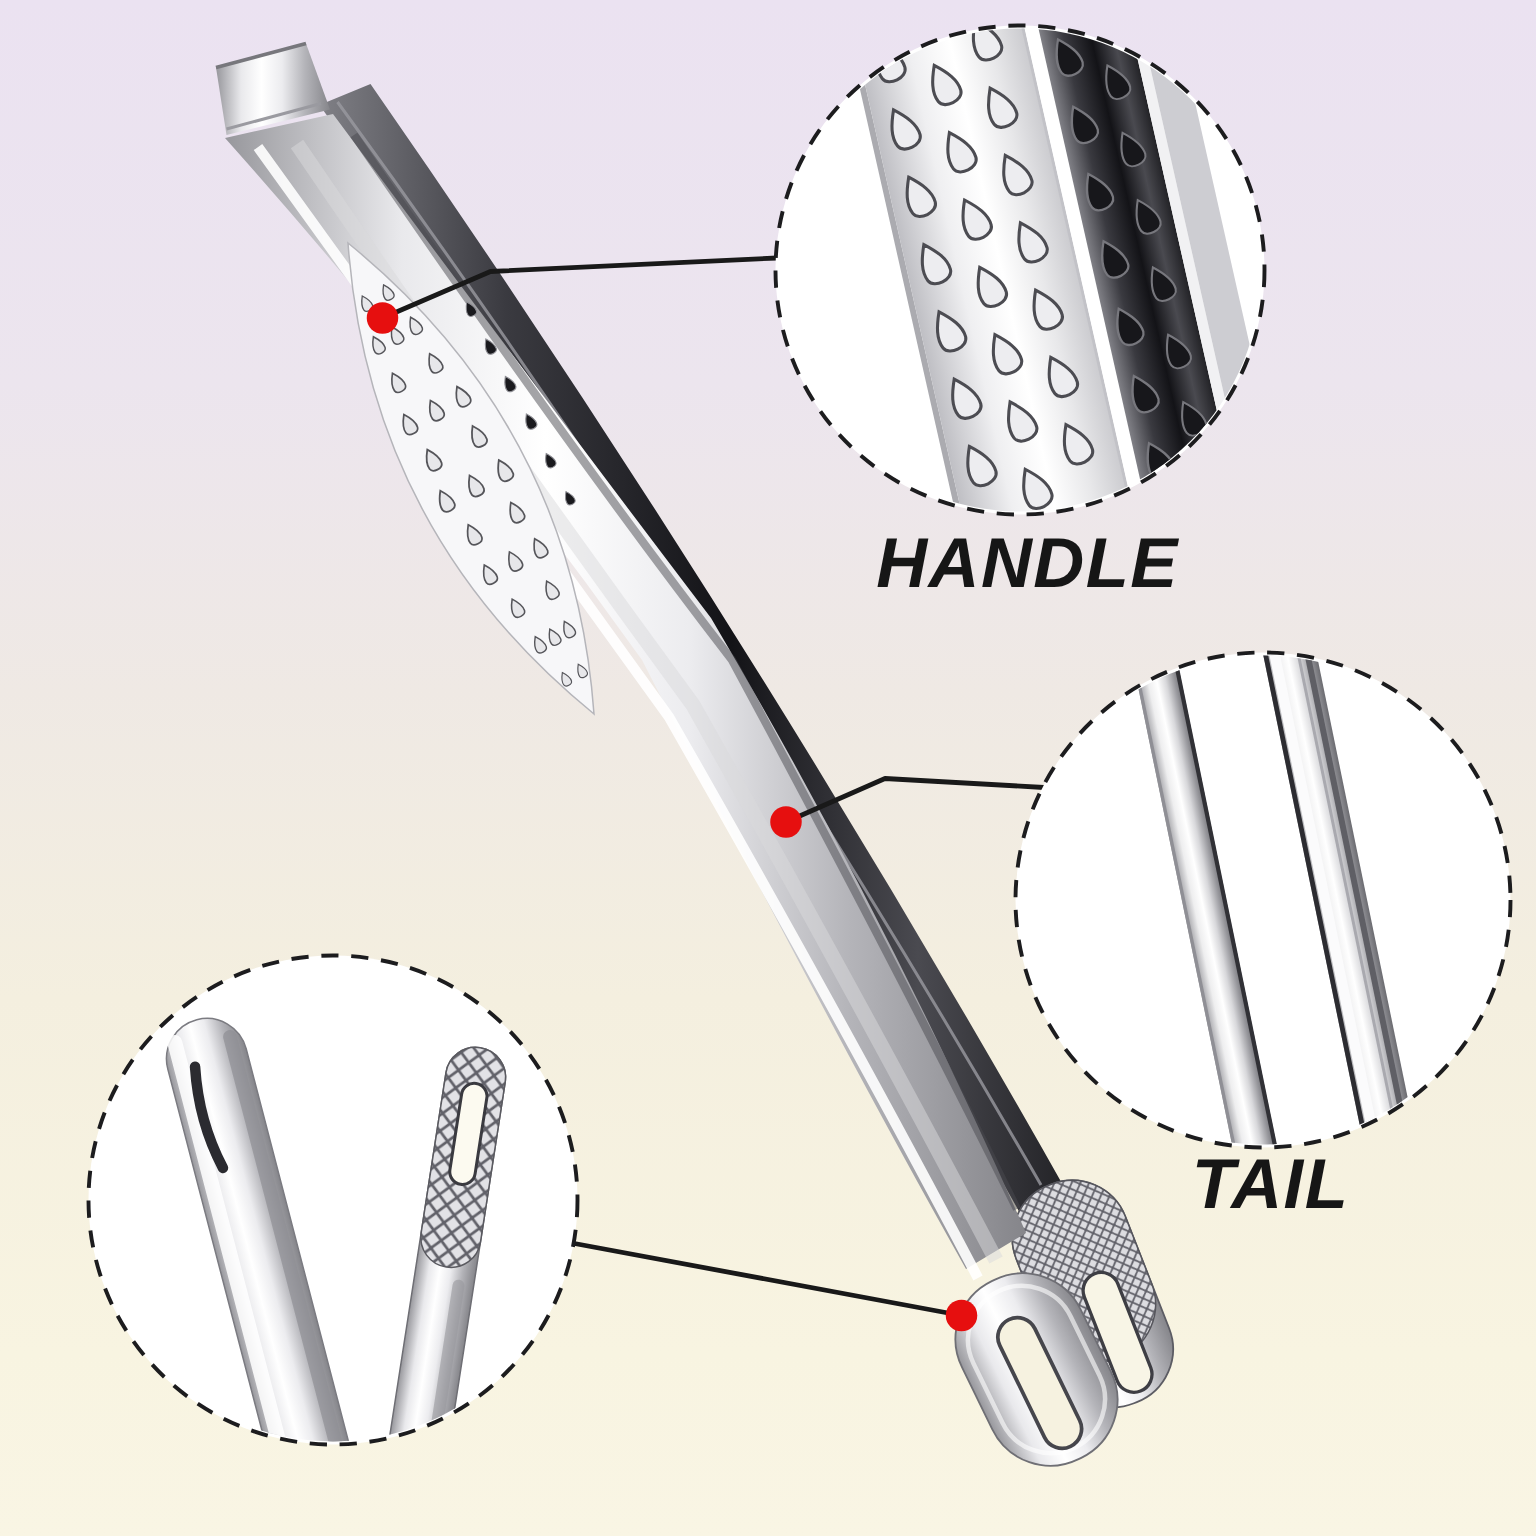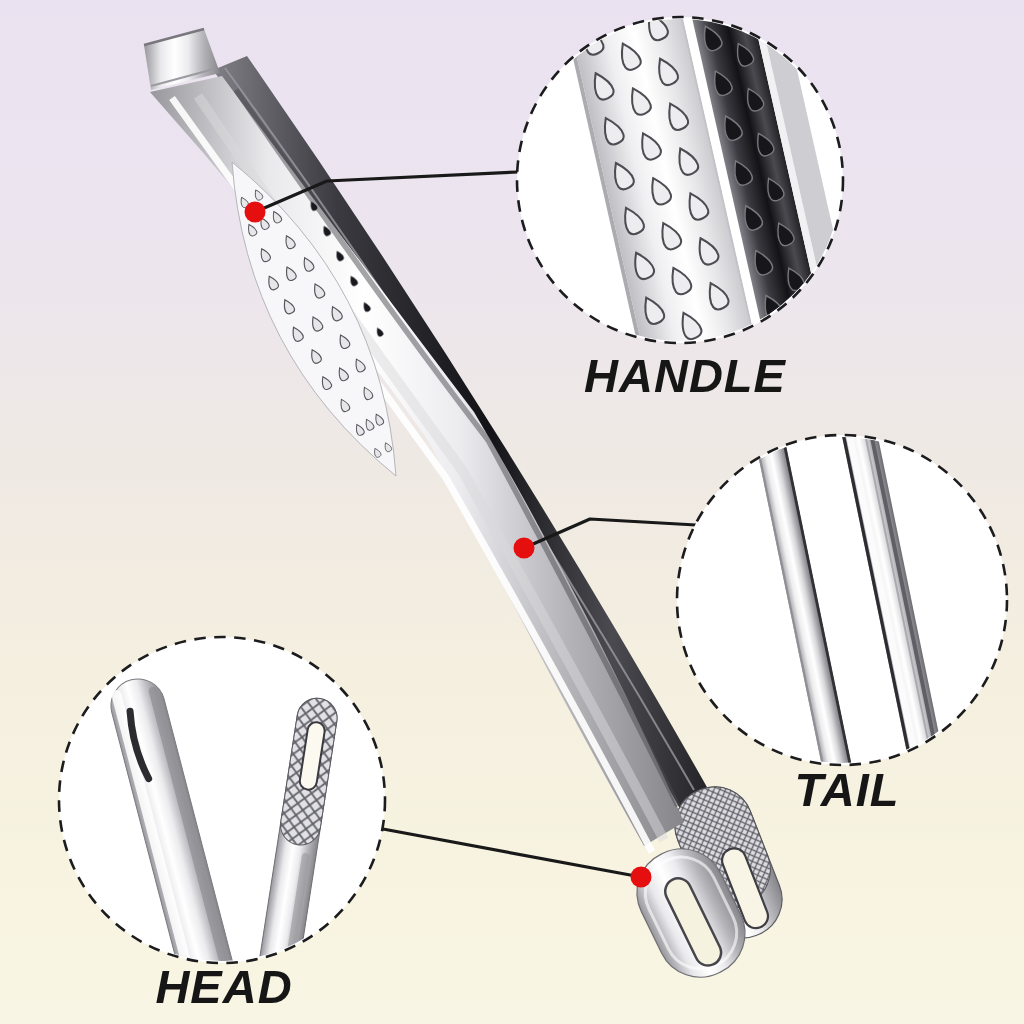--- a/index.html
+++ b/index.html
@@ -243,14 +243,13 @@
     <circle class="dashcircle" cx="222" cy="800" r="163"></circle>
   </g>
 
   <circle class="marker" cx="255" cy="212" r="10.5"></circle>
   <circle class="marker" cx="524" cy="548" r="10.5"></circle>
   <circle class="marker" cx="641" cy="877" r="10.5"></circle>
 </svg>
 
   <div class="callout-label lbl-handle">HANDLE</div>
   <div class="callout-label lbl-tail">TAIL</div>
-  <div class="callout-label lbl-head">HEAD</div>
 </div>
 
 </body></html>

